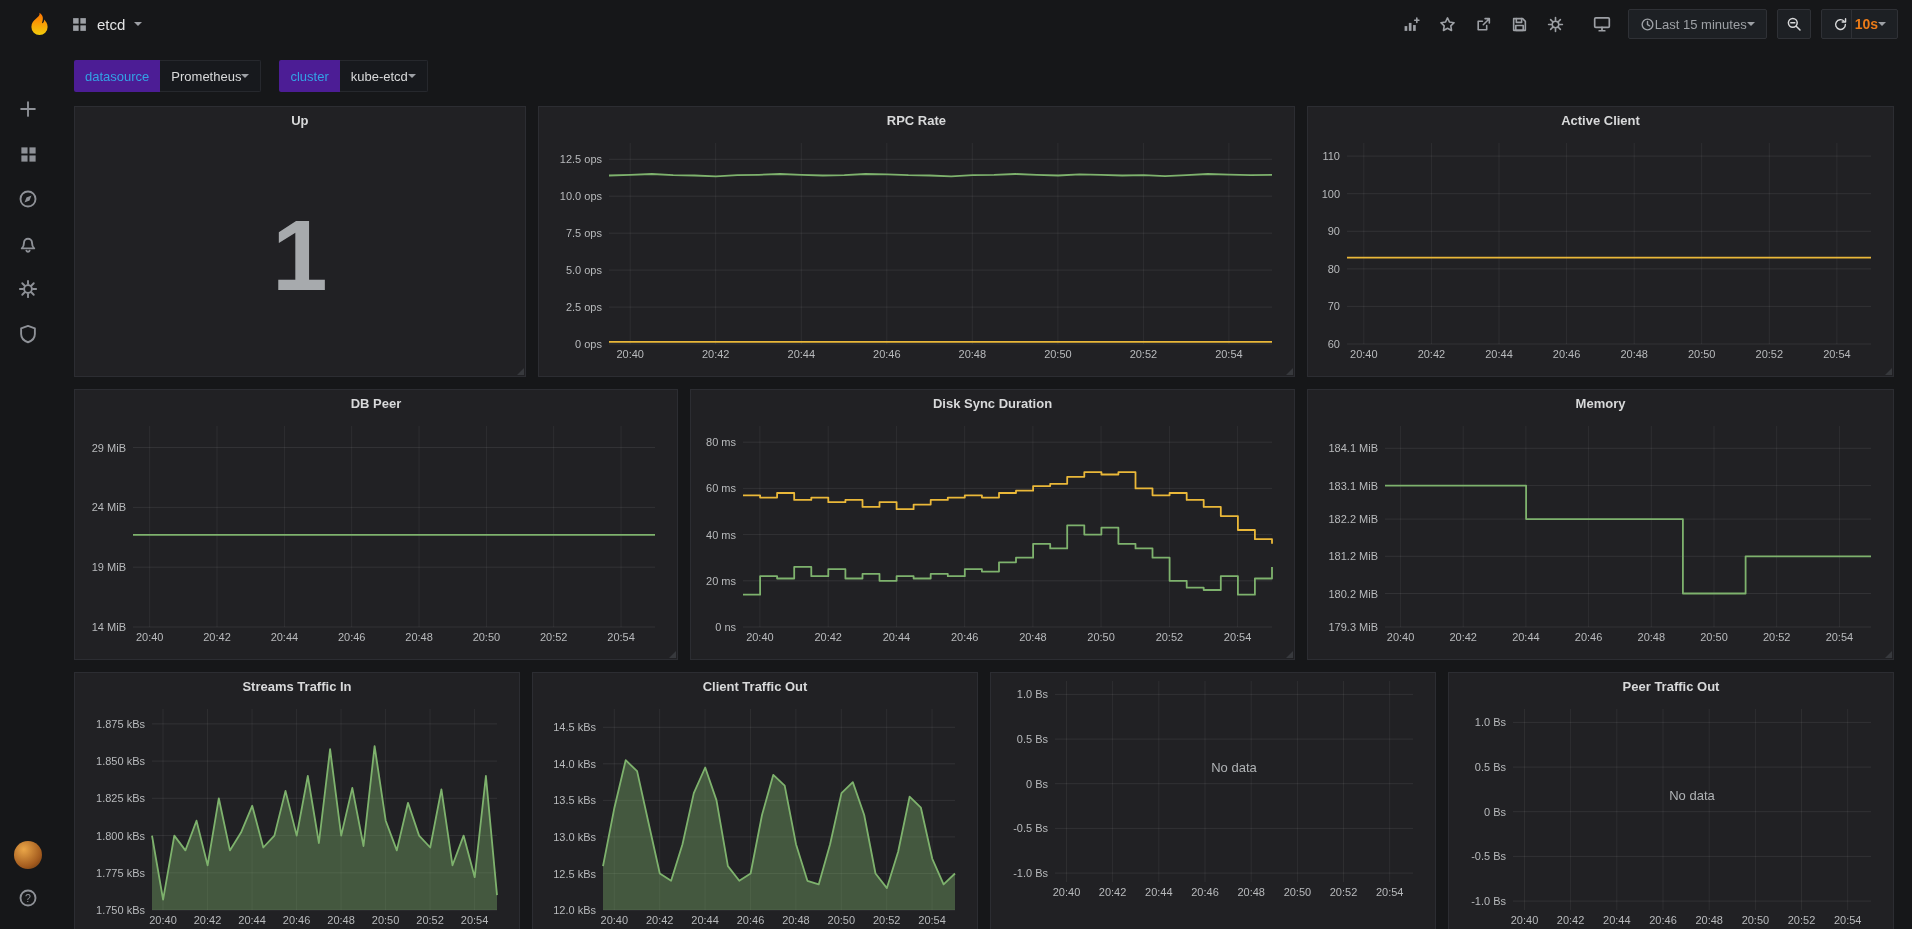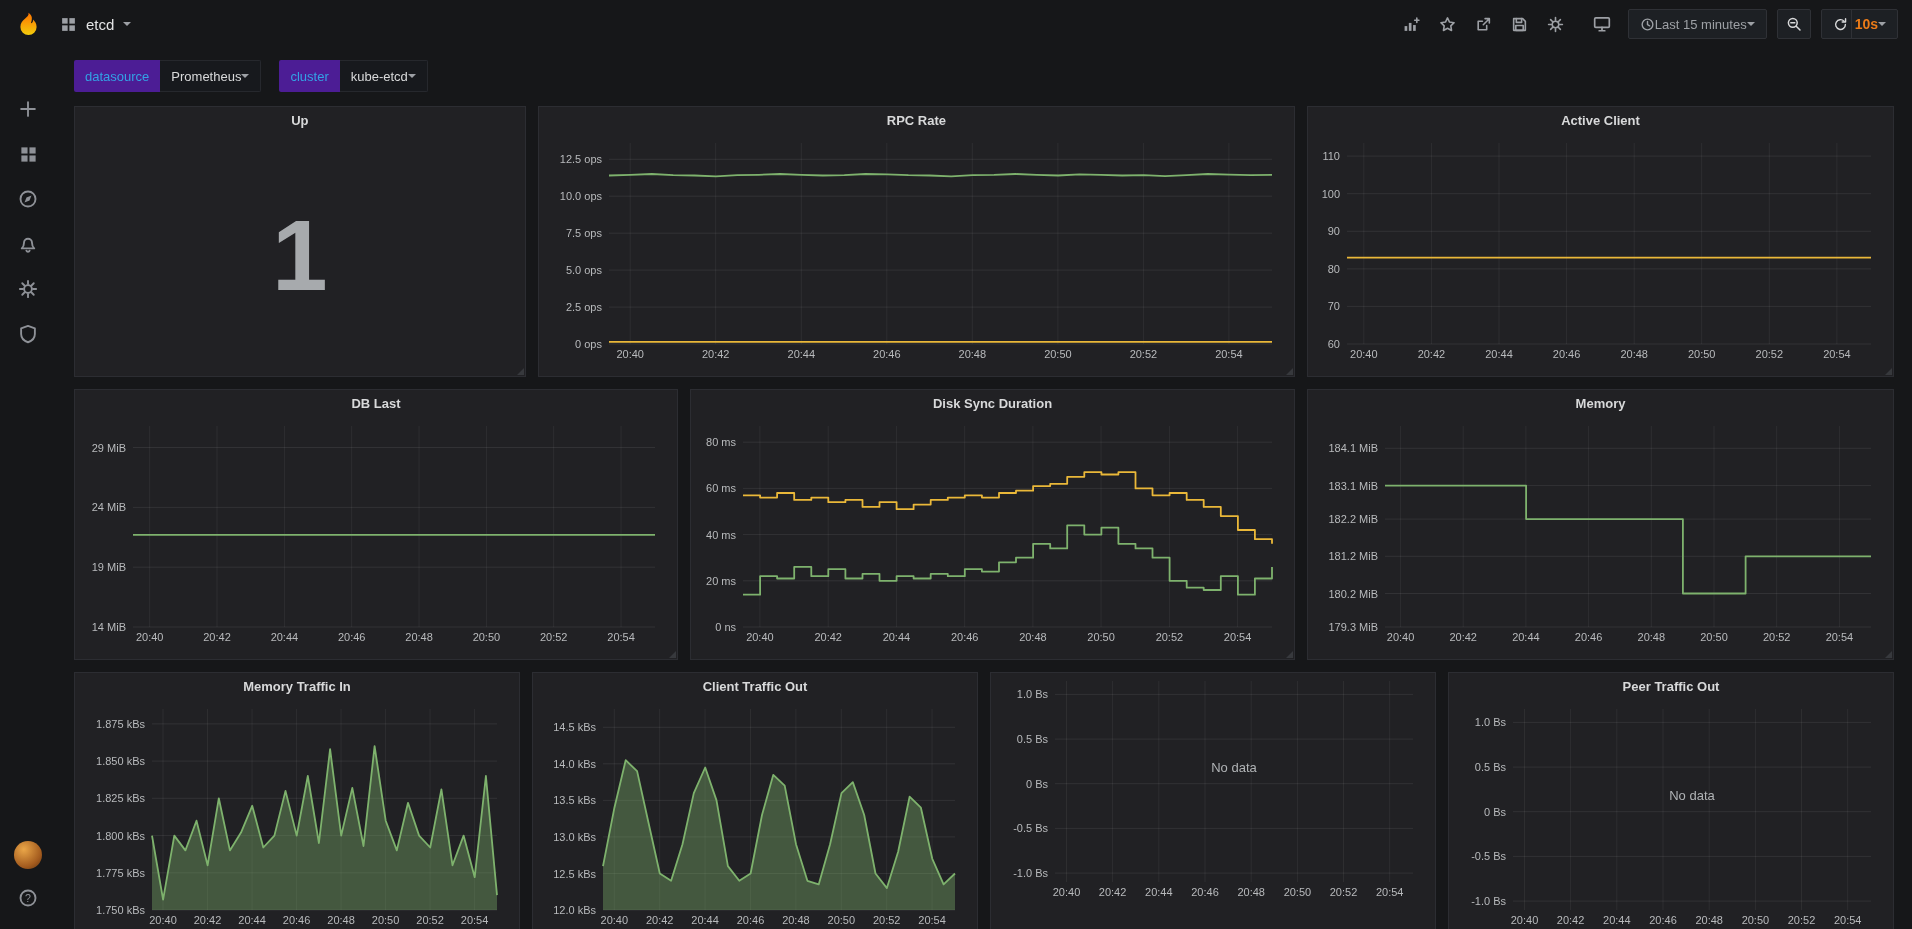--- a/index.html
+++ b/index.html
@@ -4,21 +4,21 @@
 <style>
   * { box-sizing: border-box; }
   html,body { margin:0; padding:0; width:1912px; height:929px; overflow:hidden; }
   body {
     background:#161719;
     color:#d8d9da;
     font-family:"Liberation Sans","DejaVu Sans",sans-serif;
     position:relative;
   }
   
-  .navbar { position:absolute; top:0; left:0; right:0; height:48px; display:flex; align-items:center; z-index:5; }
+  .navbar { position:absolute; top:0; left:11px; right:0; height:48px; display:flex; align-items:center; z-index:5; }
   .logo-slot { width:56px; flex:none; display:flex; align-items:center; justify-content:center; }
   .dash-nav { display:flex; align-items:center; gap:9px; padding-left:4px; cursor:pointer; }
   .dash-title { font-size:15px; font-weight:500; color:#e3e4e5; }
   .caret { width:0; height:0; border-left:4px solid transparent; border-right:4px solid transparent; border-top:4px solid #9da0a5; }
   .nav-right { margin-left:auto; display:flex; align-items:center; gap:4px; padding-right:14px; }
   .icon-btn { width:32px; height:30px; display:flex; align-items:center; justify-content:center; color:#9da0a5; cursor:pointer; }
   .nav-btn { display:flex; align-items:center; gap:0; height:30px; padding:0 11px; margin-left:6px;
              background:#1d2024; border:1px solid #2f3136; border-radius:2px; color:#d8d9da; font-size:13px; cursor:pointer; }
   .nav-btn .sub { color:#9da0a5; }
   .refresh-text { color:#eb7b18; font-weight:600; font-size:14px; }
@@ -285,21 +285,21 @@
             <line x1="31" y1="21.1" x2="555" y2="21.1" stroke="rgba(255,255,255,0.08)"></line>
             <text x="24" y="25.1" text-anchor="end" font-size="11" fill="#b8babc">110</text>
             <path d="M31.0,122.6L47.9,122.6L64.8,122.6L81.7,122.6L98.6,122.6L115.5,122.6L132.4,122.6L149.3,122.6L166.2,122.6L183.1,122.6L200.0,122.6L216.9,122.6L233.8,122.6L250.7,122.6L267.6,122.6L284.5,122.6L301.5,122.6L318.4,122.6L335.3,122.6L352.2,122.6L369.1,122.6L386.0,122.6L402.9,122.6L419.8,122.6L436.7,122.6L453.6,122.6L470.5,122.6L487.4,122.6L504.3,122.6L521.2,122.6L538.1,122.6L555.0,122.6" fill="none" stroke="#eab839" stroke-width="1.8" stroke-linejoin="round"></path>
           </svg>
         </div>
     </div>
   </div>
 
   <div class="row">
     <div class="panel" style="flex:601">
-      <div class="panel-title">DB Last</div>
+      <div class="panel-title">DB Peer</div>
       <div class="chart">
           <svg width="586" height="235">
             <line x1="66.7" y1="8" x2="66.7" y2="209" stroke="rgba(255,255,255,0.06)"></line>
             <text x="66.7" y="223" text-anchor="middle" font-size="11" fill="#b8babc">20:40</text>
             <line x1="134.0" y1="8" x2="134.0" y2="209" stroke="rgba(255,255,255,0.06)"></line>
             <text x="134.0" y="223" text-anchor="middle" font-size="11" fill="#b8babc">20:42</text>
             <line x1="201.4" y1="8" x2="201.4" y2="209" stroke="rgba(255,255,255,0.06)"></line>
             <text x="201.4" y="223" text-anchor="middle" font-size="11" fill="#b8babc">20:44</text>
             <line x1="268.7" y1="8" x2="268.7" y2="209" stroke="rgba(255,255,255,0.06)"></line>
             <text x="268.7" y="223" text-anchor="middle" font-size="11" fill="#b8babc">20:46</text>
@@ -391,21 +391,21 @@
             <line x1="69" y1="30.3" x2="555" y2="30.3" stroke="rgba(255,255,255,0.08)"></line>
             <text x="62" y="34.3" text-anchor="end" font-size="11" fill="#b8babc">184.1 MiB</text>
             <path d="M69.0,67.6L84.7,67.6L84.7,67.6L100.4,67.6L100.4,67.6L116.0,67.6L116.0,67.6L131.7,67.6L131.7,67.6L147.4,67.6L147.4,67.6L163.1,67.6L163.1,67.6L178.7,67.6L178.7,67.6L194.4,67.6L194.4,67.6L210.1,67.6L210.1,101.1L225.8,101.1L225.8,101.1L241.5,101.1L241.5,101.1L257.1,101.1L257.1,101.1L272.8,101.1L272.8,101.1L288.5,101.1L288.5,101.1L304.2,101.1L304.2,101.1L319.8,101.1L319.8,101.1L335.5,101.1L335.5,101.1L351.2,101.1L351.2,101.1L366.9,101.1L366.9,175.5L382.5,175.5L382.5,175.5L398.2,175.5L398.2,175.5L413.9,175.5L413.9,175.5L429.6,175.5L429.6,138.3L445.3,138.3L445.3,138.3L460.9,138.3L460.9,138.3L476.6,138.3L476.6,138.3L492.3,138.3L492.3,138.3L508.0,138.3L508.0,138.3L523.6,138.3L523.6,138.3L539.3,138.3L539.3,138.3L555.0,138.3L555.0,138.3" fill="none" stroke="#7eb26d" stroke-width="1.8" stroke-linejoin="round"></path>
           </svg>
         </div>
     </div>
   </div>
 
   <div class="row">
     <div class="panel" style="flex:1">
-      <div class="panel-title">Memory Traffic In</div>
+      <div class="panel-title">Streams Traffic In</div>
       <div class="chart">
           <svg width="428" height="235">
             <line x1="80.0" y1="8" x2="80.0" y2="209" stroke="rgba(255,255,255,0.06)"></line>
             <text x="80.0" y="223" text-anchor="middle" font-size="11" fill="#b8babc">20:40</text>
             <line x1="124.5" y1="8" x2="124.5" y2="209" stroke="rgba(255,255,255,0.06)"></line>
             <text x="124.5" y="223" text-anchor="middle" font-size="11" fill="#b8babc">20:42</text>
             <line x1="169.1" y1="8" x2="169.1" y2="209" stroke="rgba(255,255,255,0.06)"></line>
             <text x="169.1" y="223" text-anchor="middle" font-size="11" fill="#b8babc">20:44</text>
             <line x1="213.6" y1="8" x2="213.6" y2="209" stroke="rgba(255,255,255,0.06)"></line>
             <text x="213.6" y="223" text-anchor="middle" font-size="11" fill="#b8babc">20:46</text>

